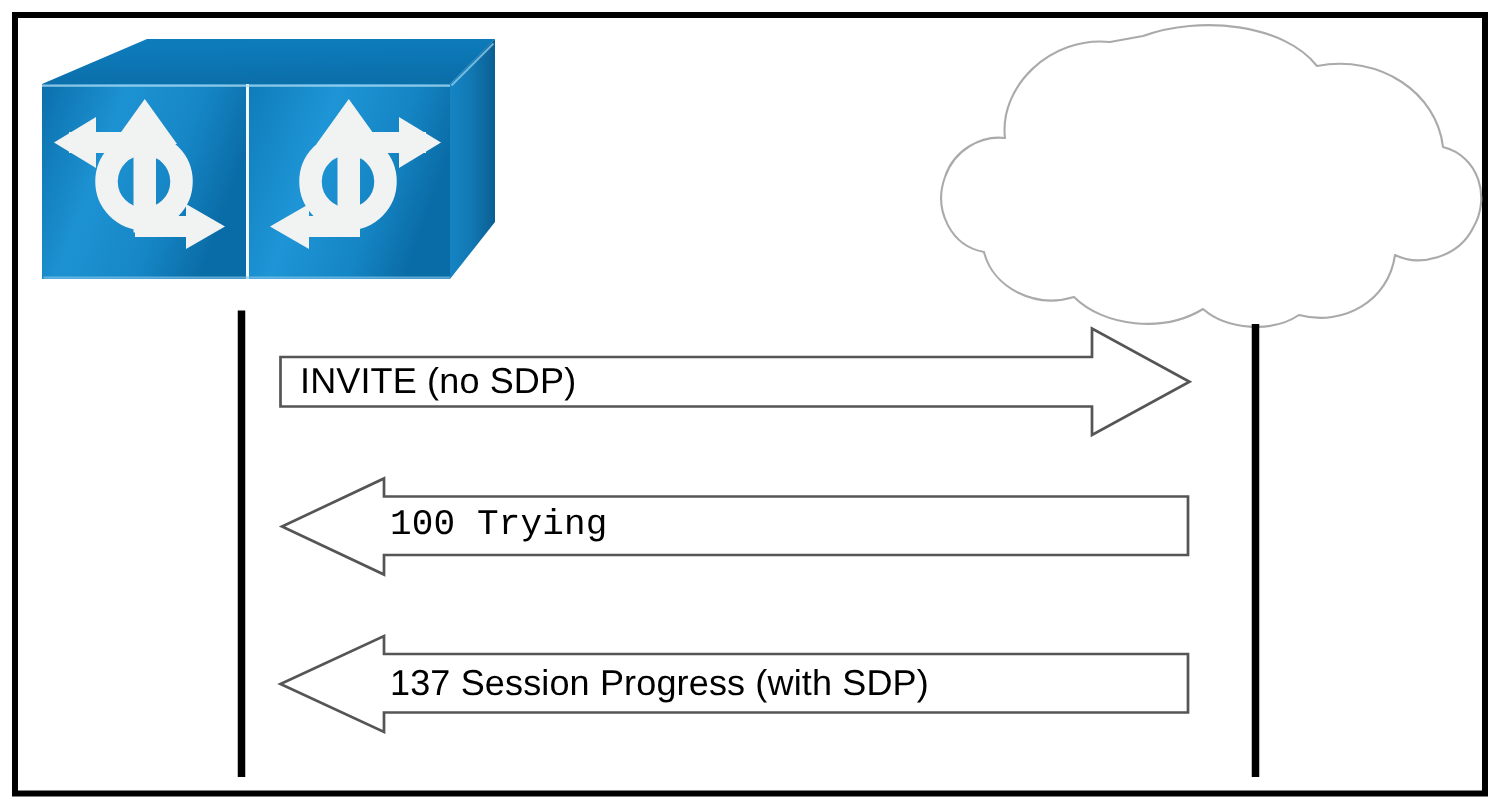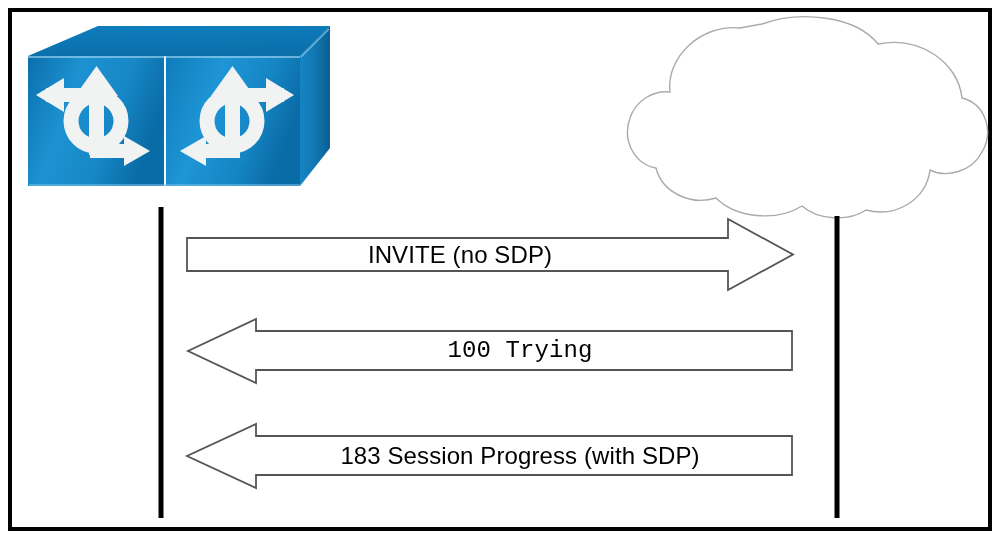--- a/index.html
+++ b/index.html
@@ -35,21 +35,20 @@
     top: 0;
     width: 1000px;
     height: 539px;
   }
   .msg-label {
     position: absolute;
     font-family: "Liberation Sans", sans-serif;
     font-size: 24px;
     color: #000000;
     white-space: nowrap;
-    text-align: center;
     letter-spacing: 0.1px;
   }
   #label-invite {
     left: 200px;
     top: 241px;
     width: 520px;
   }
   #label-trying {
     left: 260px;
     top: 337px;
@@ -169,14 +168,14 @@
 
     <polygon points="792,331 256,331 256,319 188,351 256,383 256,370 792,370" fill="#FFFFFF" stroke="#555555" stroke-width="1.8" stroke-linejoin="miter"></polygon>
 
     <polygon points="792,436 256,436 256,424 187,456 256,488 256,475 792,475" fill="#FFFFFF" stroke="#555555" stroke-width="1.8" stroke-linejoin="miter"></polygon>
   </svg>
 
   <div class="msg-label" id="label-invite">INVITE (no SDP)</div>
 
   <div class="msg-label" id="label-trying">100 Trying</div>
 
-  <div class="msg-label" id="label-progress">183 Session Progress (with SDP)</div>
+  <div class="msg-label" id="label-progress">137 Session Progress (with SDP)</div>
 </div>
 
 </body></html>

